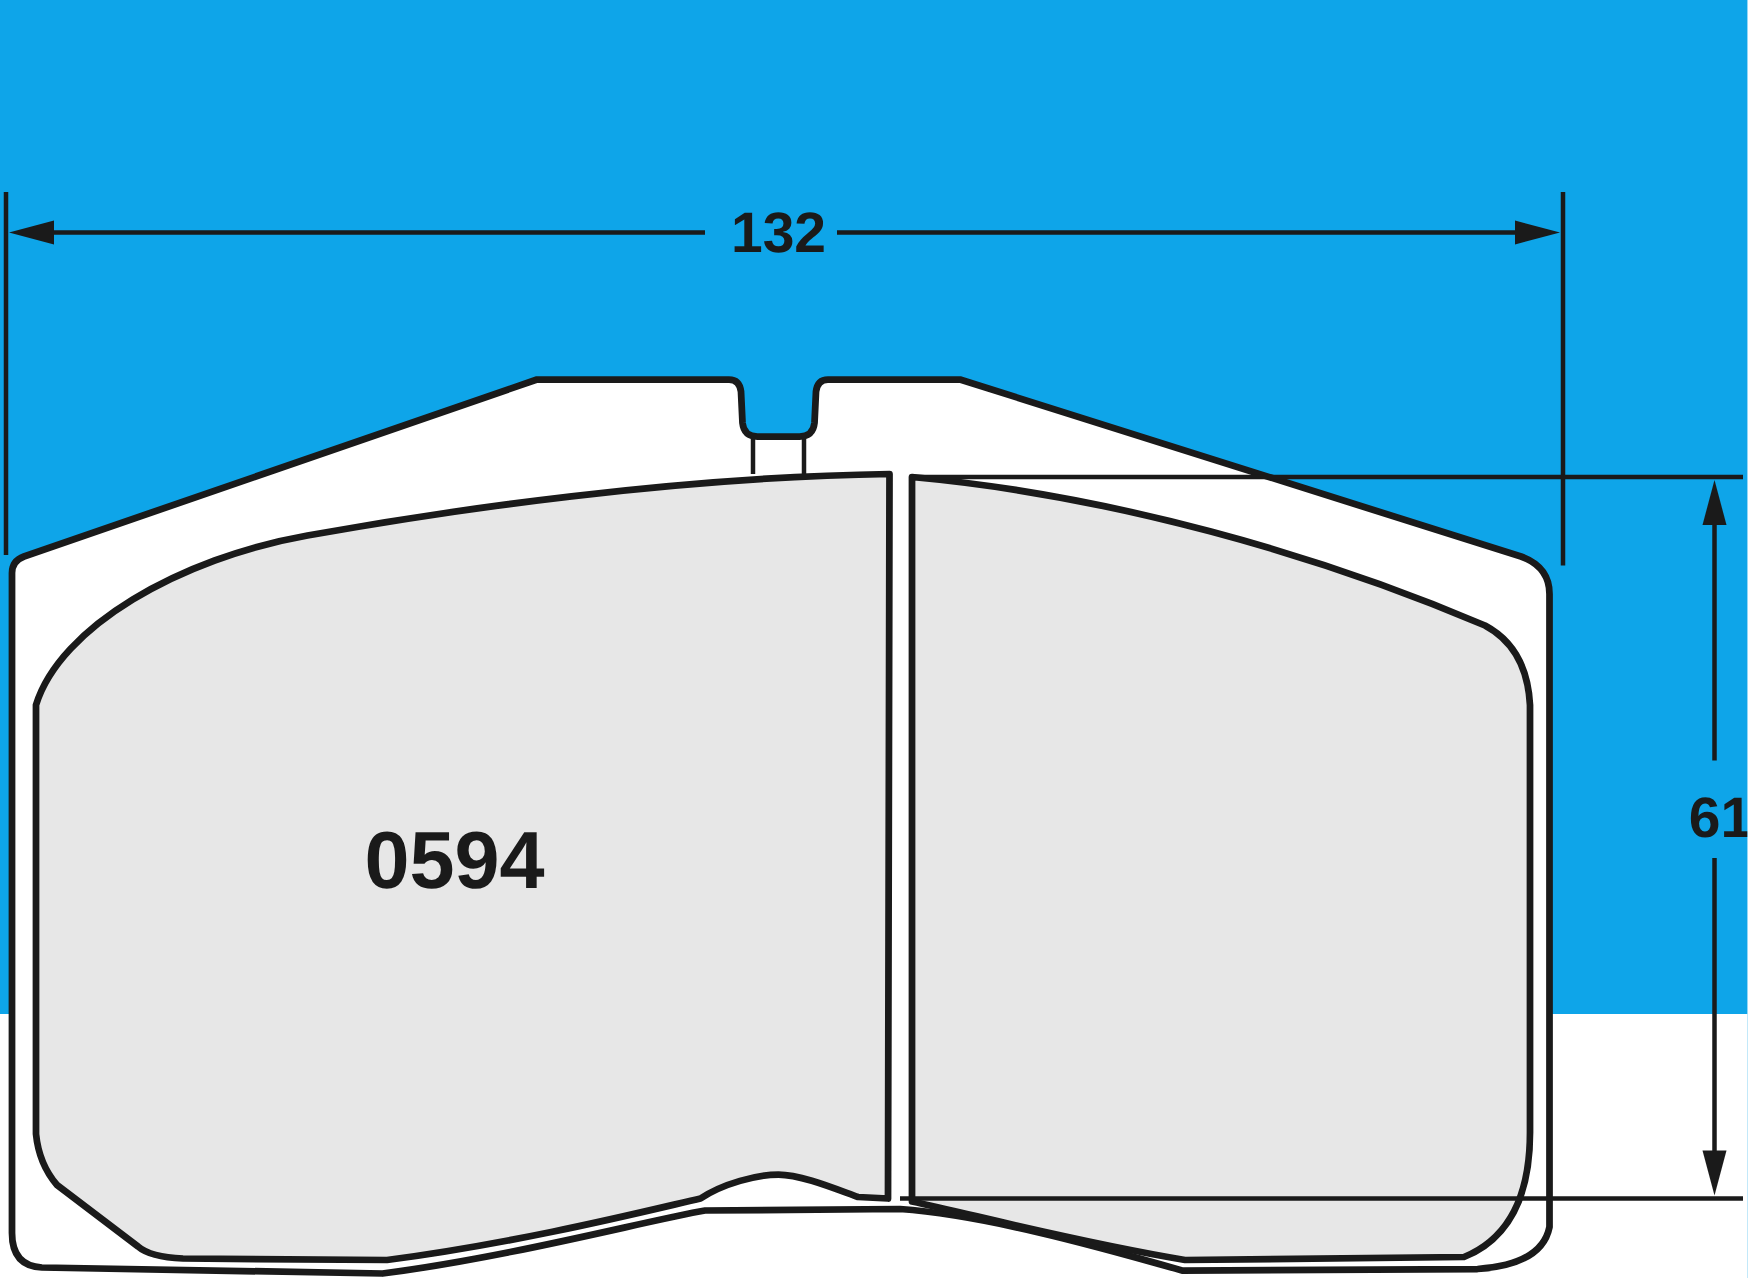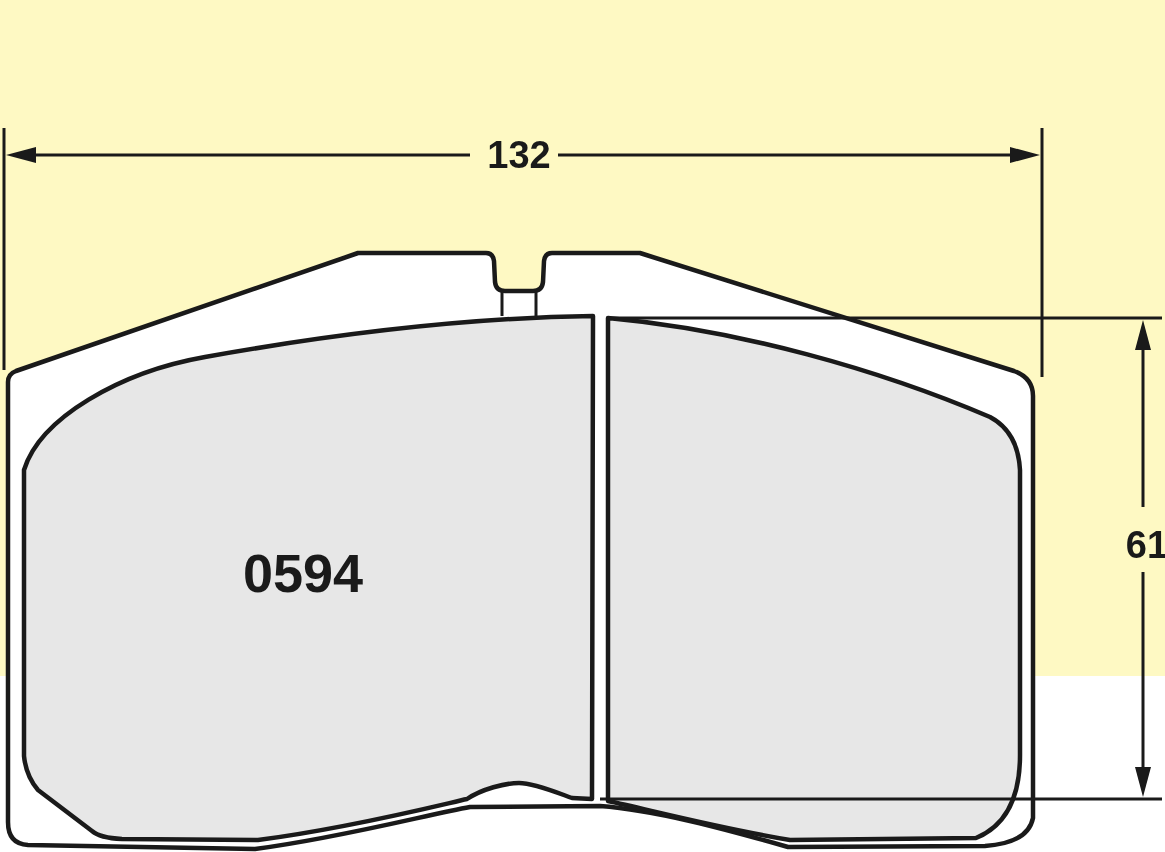--- a/index.html
+++ b/index.html
@@ -8,21 +8,21 @@
     background: #ffffff;
     width: 1165px;
     height: 852px;
     overflow: hidden;
     font-family: "Liberation Sans", sans-serif;
   }
   .stage {
     position: relative;
     width: 1165px;
     height: 676px;
-    background: #fef9c3;
+    background: #0ea5e9;
   }
   svg { display: block; }
   .outline {
     stroke: #1a1a1a;
     stroke-width: 4.5;
     stroke-linejoin: round;
     stroke-linecap: round;
   }
   .thinline {
     stroke: #1a1a1a;

